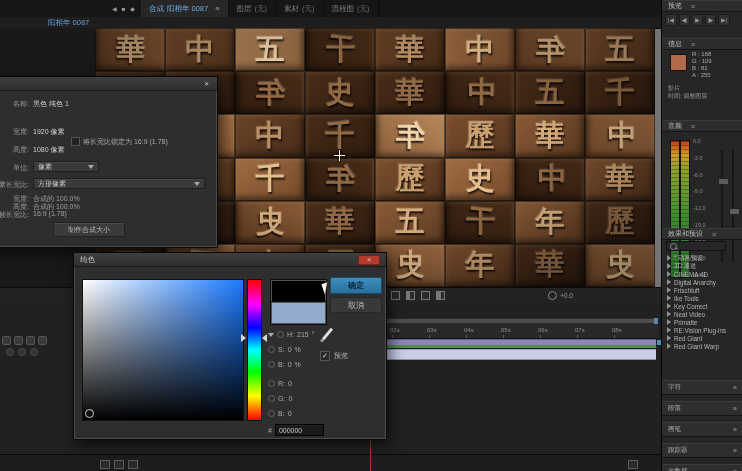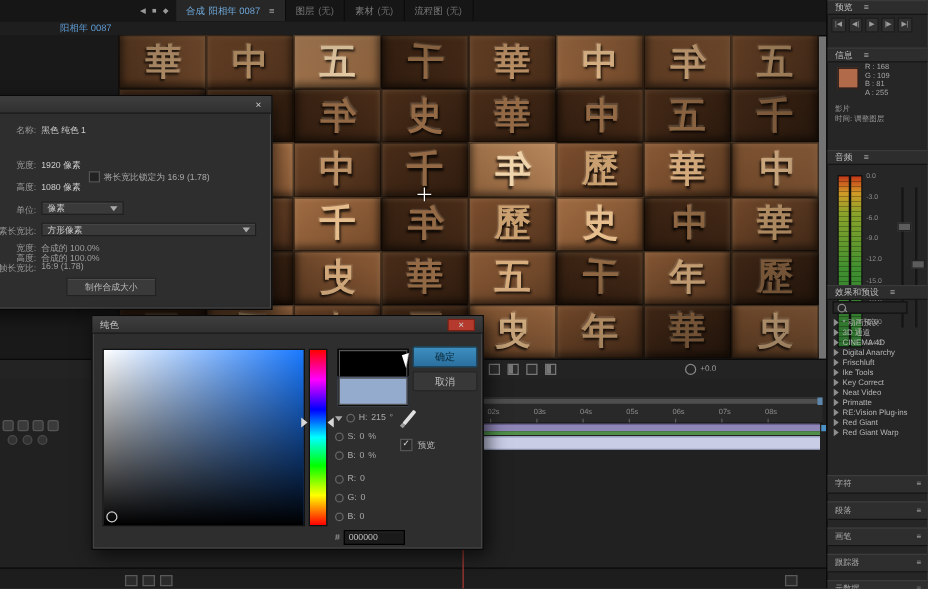--- a/index.html
+++ b/index.html
@@ -127,21 +127,21 @@
   .sb-box{position:absolute;left:8px;top:26px;width:160px;height:140px;border:1px solid #111;
           background:linear-gradient(to top,#000,rgba(0,0,0,0)),linear-gradient(to right,#fff,hsl(215,100%,55%));}
   .sb-ring{position:absolute;left:2px;bottom:2px;width:7px;height:7px;border:1px solid #cfcfcf;border-radius:50%;}
   .huestrip{position:absolute;left:173px;top:26px;width:13px;height:140px;border:1px solid #111;
             background:linear-gradient(to bottom,#f00 0%,#f0f 17%,#00f 34%,#0ff 50%,#0f0 66%,#ff0 83%,#f00 100%);}
   .harrL{position:absolute;left:167px;top:81px;width:0;height:0;border-left:5px solid #d8d8d8;border-top:4px solid transparent;border-bottom:4px solid transparent;}
   .harrR{position:absolute;left:188px;top:81px;width:0;height:0;border-right:5px solid #d8d8d8;border-top:4px solid transparent;border-bottom:4px solid transparent;}
   .sw-new{position:absolute;left:196px;top:26px;width:55px;height:22px;background:#000;border:1px solid #0d0d0d;box-shadow:inset 0 0 0 1px #555;}
   .sw-cur{position:absolute;left:196px;top:48px;width:55px;height:22px;border:1px solid #0d0d0d;box-shadow:inset 0 0 0 1px #555;}
   .ok-btn{position:absolute;left:256px;top:24px;width:50px;height:15px;background:linear-gradient(#3d8fc0,#2a6f9e);
-          border:1px solid #1b4a66;color:#0a2838;font-weight:normal;font-size:8px;display:flex;align-items:center;justify-content:center;border-radius:2px;}
+          border:1px solid #1b4a66;color:#0a2838;font-weight:bold;font-size:8px;display:flex;align-items:center;justify-content:center;border-radius:2px;}
   .cancel-btn{position:absolute;left:256px;top:44px;width:50px;height:14px;background:#383838;border:1px solid #262626;
           color:#bdbdbd;font-size:8px;display:flex;align-items:center;justify-content:center;border-radius:2px;}
   .mcursor{position:absolute;left:249px;top:30px;width:0;height:0;border-top:11px solid #fff;border-right:6px solid transparent;
            transform:rotate(-18deg);filter:drop-shadow(0 0 1px #000);z-index:5;}
   .fields{position:absolute;left:194px;top:74px;width:70px;font-size:7px;color:#ababab;}
   .frow{height:15px;display:flex;align-items:center;gap:3px;}
   .rdot{width:5px;height:5px;border:1px solid #666;border-radius:50%;display:inline-block;}
   .gap4{margin-top:4px;}
   .hexrow{height:14px;display:flex;align-items:center;gap:3px;margin-top:2px;}
   .hexbox{background:#1a1a1a;border:1px solid #000;box-shadow:inset 0 1px rgba(255,255,255,.05);

